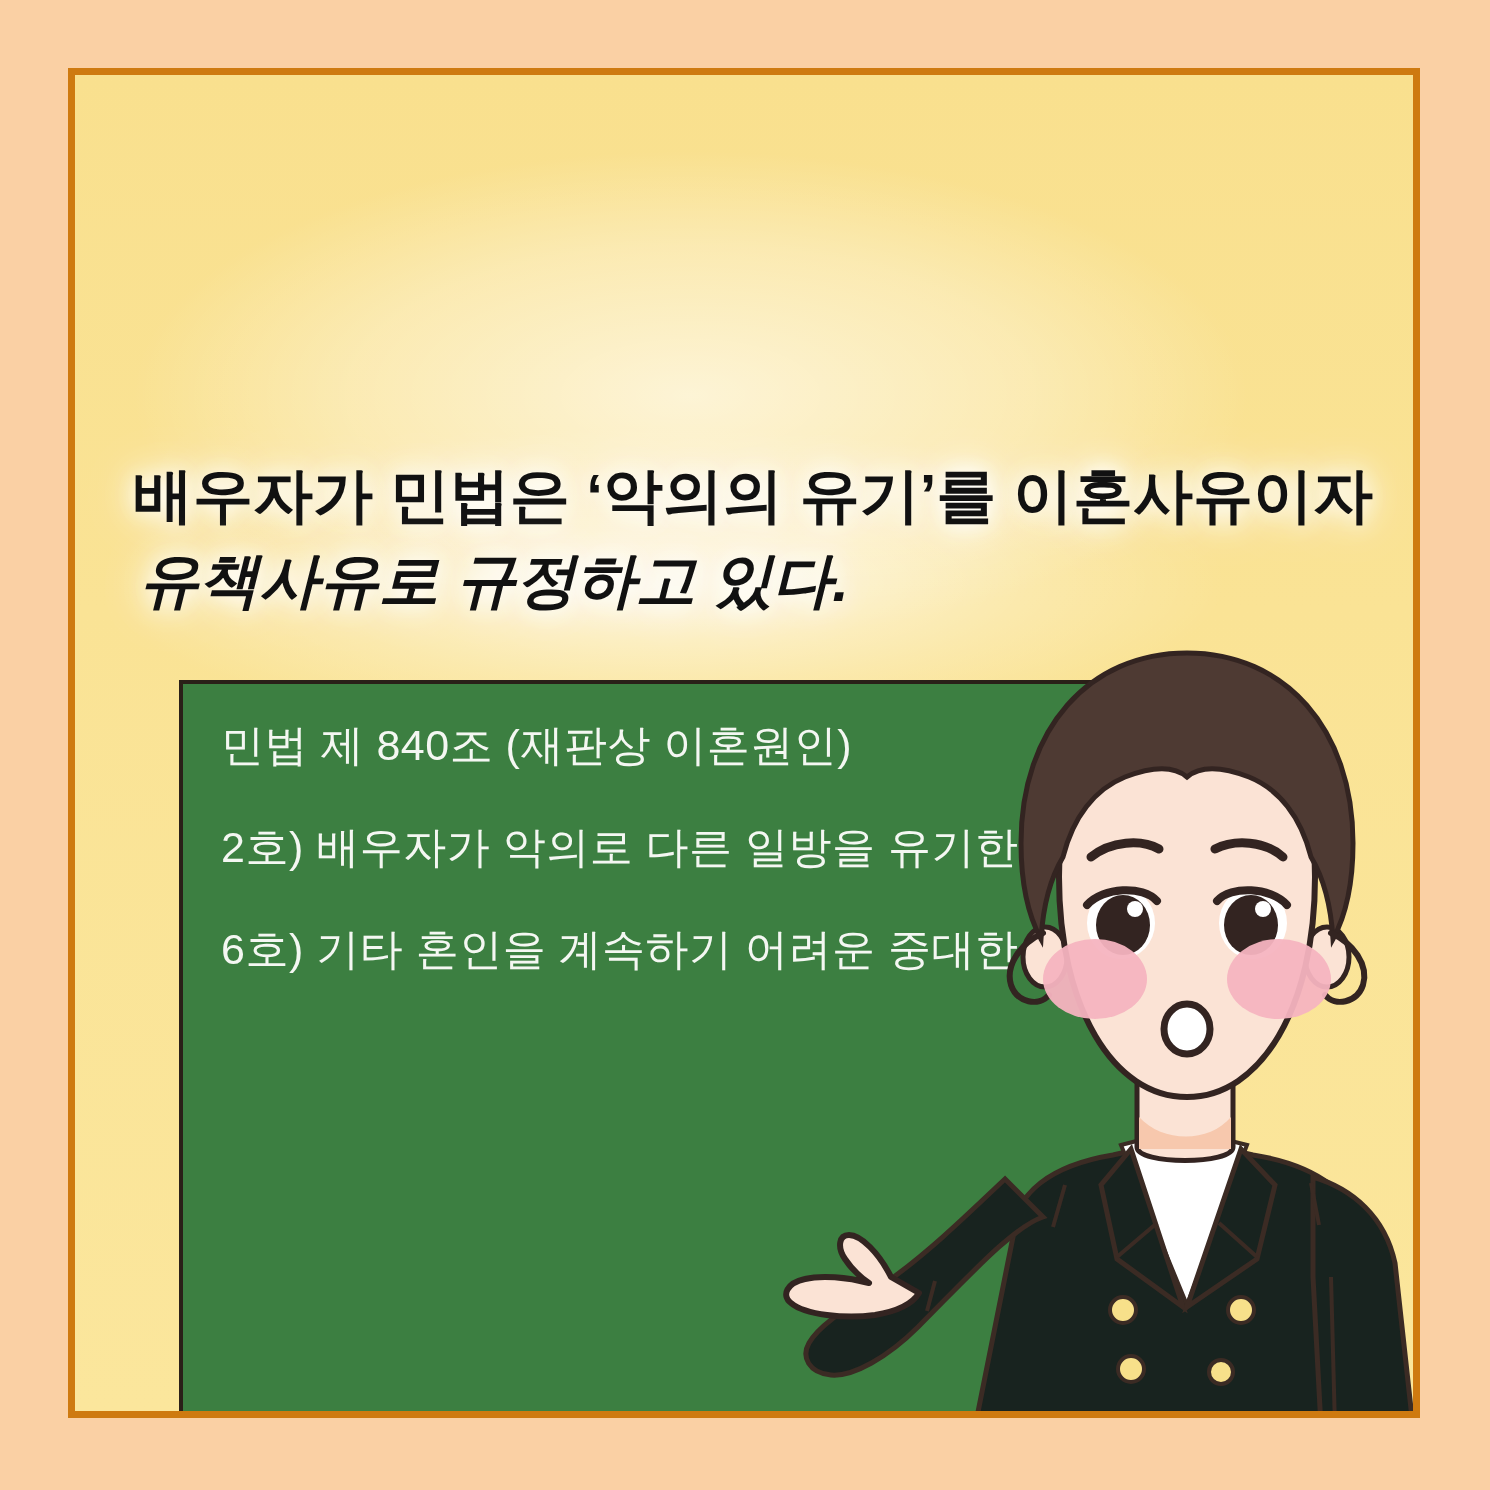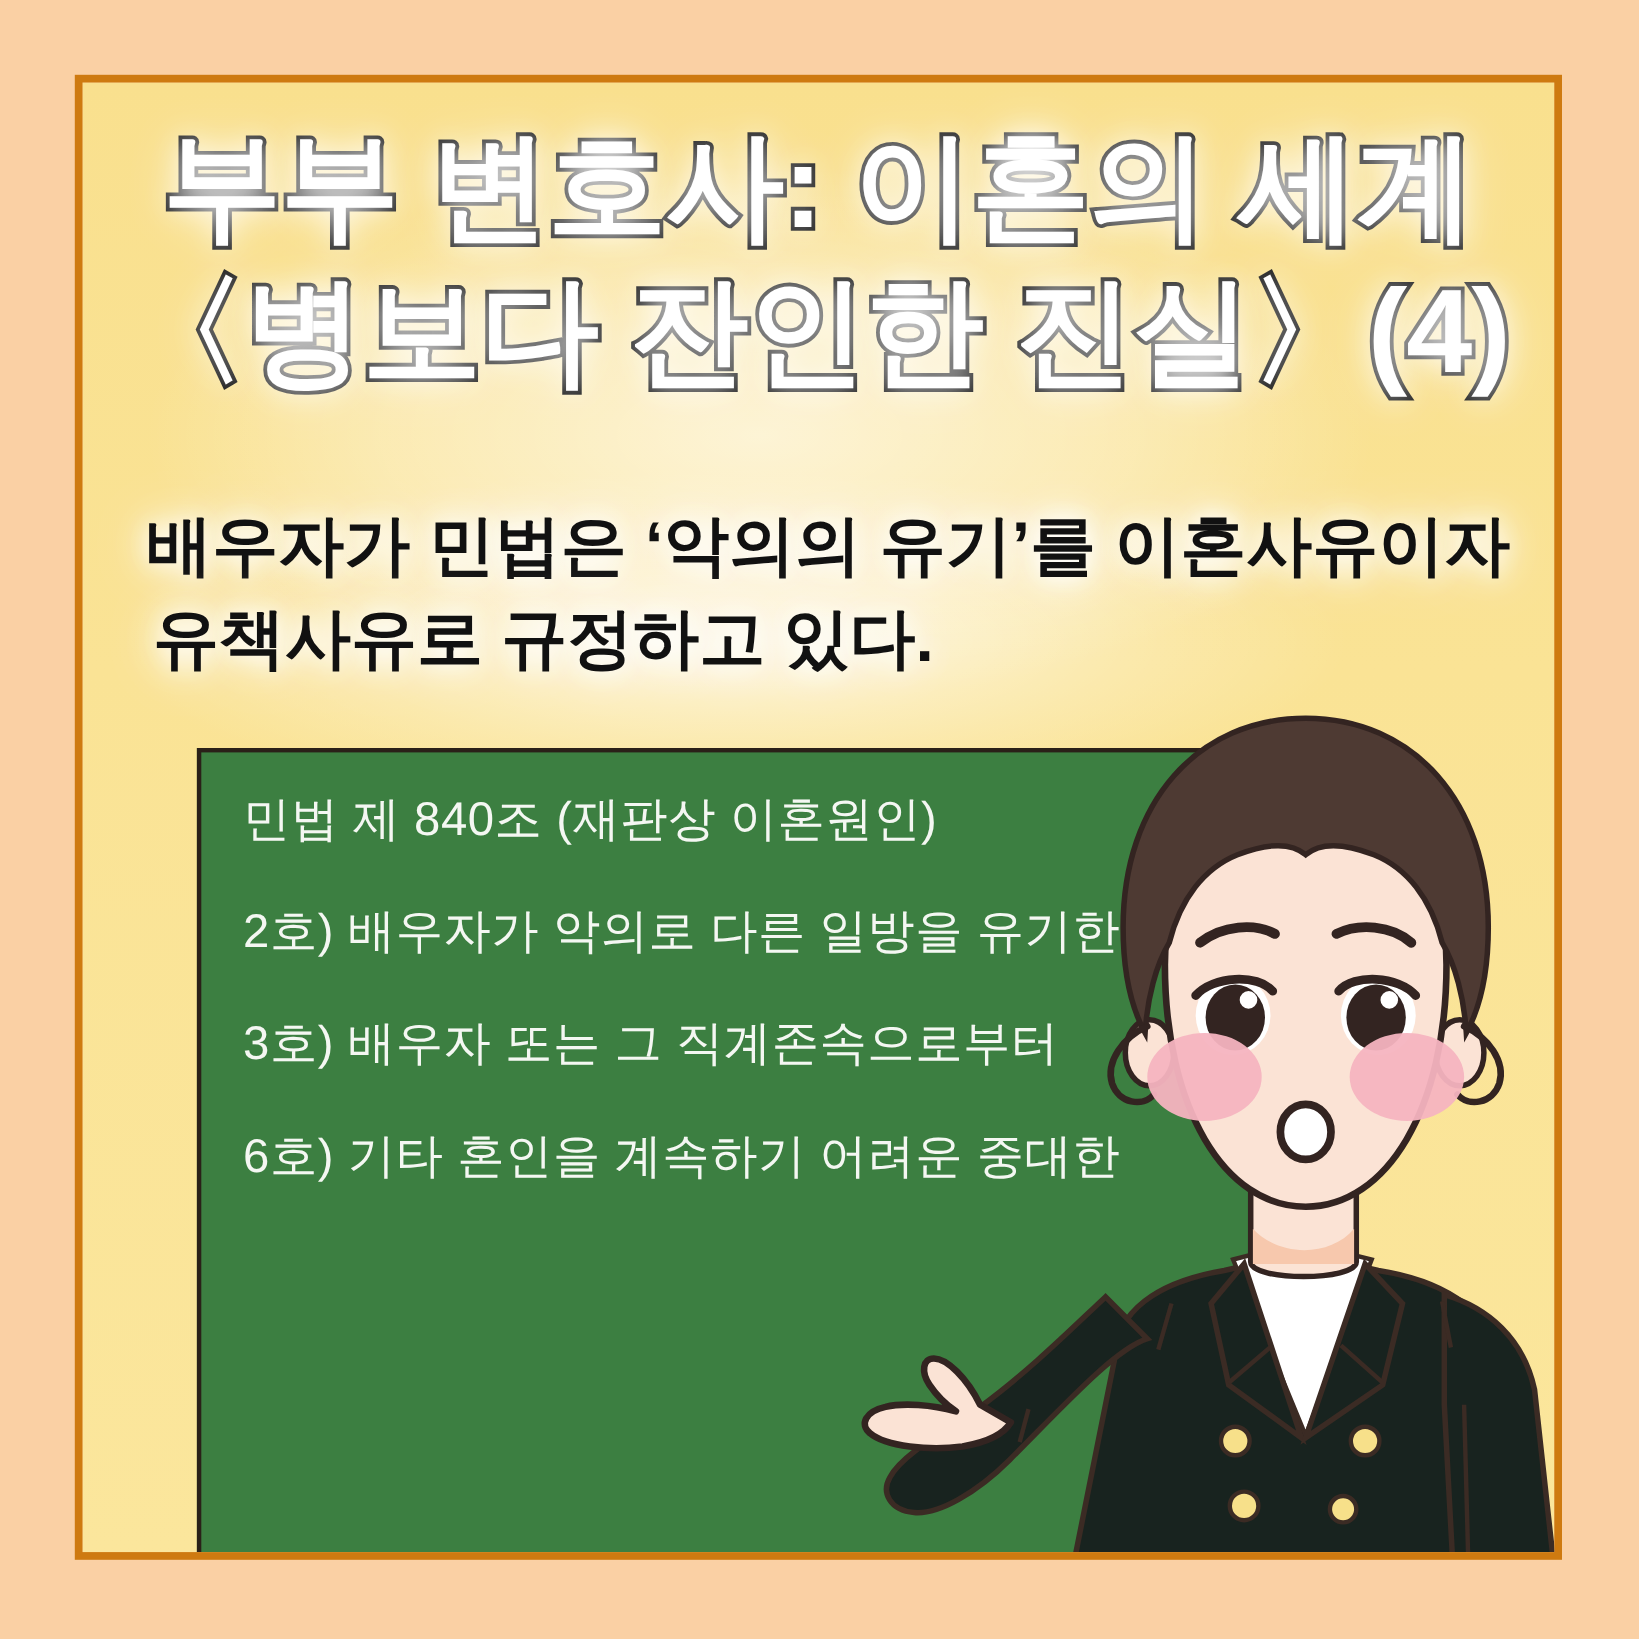--- a/index.html
+++ b/index.html
@@ -59,21 +59,21 @@
     font-weight:bold;
     line-height:1.42;
     color:#111111;
     text-shadow:
       0 0 20px rgba(255,255,255,1),
       0 0 34px rgba(255,255,255,.95),
       0 0 52px rgba(255,255,255,.8);
     white-space:nowrap;
   }
   .subtitle-line.l1{ text-align:center; }
-  .subtitle-line.l2{ text-align:left; padding-left:6px; }
+  .subtitle-line.l2{ text-align:left; padding-left:6px;font-style:italic; }
 
   
   #board{
     position:absolute;
     left:104px; top:605px;
     width:1046px; height:804px;
     box-sizing:border-box;
     background:#3C7F41;
     border:4px solid #2A2018;
     z-index:2;
@@ -102,43 +102,38 @@
     width:714px; height:1210px;
     z-index:5;
   }
   #character svg{ display:block; width:100%; height:100%; }
 </style>
 </head>
 <body>
 
 <div id="card">
 
-  <div id="title-block">
-    <div class="title-line">부부 변호사: 이혼의 세계</div>
-    <div class="title-line">〈병보다 잔인한 진실〉(4)</div>
-  </div>
 
   <div id="subtitle-block">
     <div class="subtitle-line l1">배우자가 민법은 ‘악의의 유기’를 이혼사유이자</div>
     <div class="subtitle-line l2">유책사유로 규정하고 있다.</div>
   </div>
 
   <div id="board">
     <div id="board-inner">
 
       <div class="board-item">
         <div class="board-line">민법 제 840조 (재판상 이혼원인)</div>
       </div>
 
       <div class="board-item">
         <div class="board-line">2호) 배우자가 악의로 다른 일방을 유기한 때</div>
       </div>
 
       <div class="board-item">
-        <div class="board-line">3호) 배우자 또는 그 직계존속으로부터</div>
       </div>
 
       <div class="board-item">
         <div class="board-line">6호) 기타 혼인을 계속하기 어려운 중대한</div>
       </div>
 
     </div>
   </div>
 
   <div id="character">

